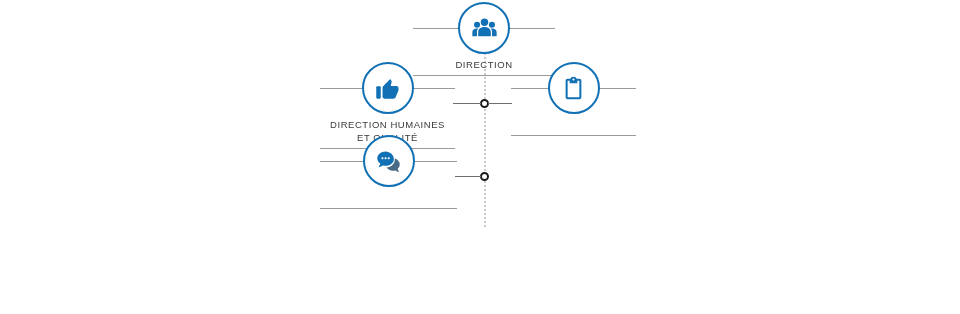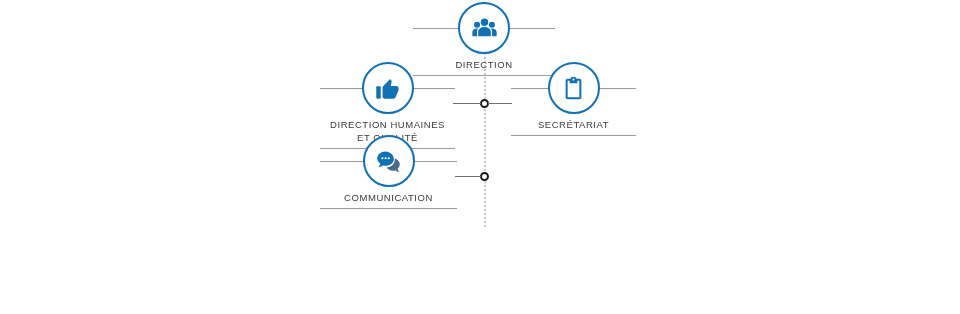--- a/index.html
+++ b/index.html
@@ -170,36 +170,34 @@
   <div class="node" style="left:511px; top:62px; width:125px; height:70px;">
     <div class="node-rule"></div>
     <div class="node-circle">
       <svg viewBox="0 0 24 24" fill="#1271B5" aria-hidden="true">
         <path d="M17.2 3.4h-2.4C14.5 2.3 13.4 1.5 12 1.5S9.5 2.3 9.2 3.4H6.8c-1 0-1.8.8-1.8 1.8v14.6c0 1 .8 1.8 1.8 1.8h10.4c1 0 1.8-.8 1.8-1.8V5.2c0-1-.8-1.8-1.8-1.8zM12 3.1c.5 0 .9.4.9.9s-.4.9-.9.9-.9-.4-.9-.9.4-.9.9-.9zm5.2 16.6H6.8V5.2h1.8v2.2h6.8V5.2h1.8v14.5z"></path>
         <rect x="8.3" y="9.6" width="7.4" height="1.5" rx="0.5" fill="#ffffff"></rect>
         <rect x="8.3" y="12.7" width="7.4" height="1.5" rx="0.5" fill="#ffffff"></rect>
         <rect x="8.3" y="15.8" width="4.8" height="1.5" rx="0.5" fill="#ffffff"></rect>
       </svg>
     </div>
-    <div class="node-label">SECRÉTARIAT</div>
     <div class="node-underline u1"></div>
   </div>
 
   <div class="node" style="left:320px; top:135px; width:137px; height:70px;">
     <div class="node-rule"></div>
     <div class="node-circle">
       <svg viewBox="0 0 24 24" fill="#1271B5" aria-hidden="true">
         <path d="M9.4 3C5.3 3 2 5.7 2 9.1c0 1.9 1 3.6 2.6 4.7-.1 1-.6 2.2-1.6 3.2 1.6-.2 3.1-.8 4.1-1.5.7.2 1.5.3 2.3.3 4.1 0 7.4-2.7 7.4-6.1S13.5 3 9.4 3z"></path>
         <circle cx="6.6" cy="9.1" r="0.95" fill="#ffffff"></circle>
         <circle cx="9.4" cy="9.1" r="0.95" fill="#ffffff"></circle>
         <circle cx="12.2" cy="9.1" r="0.95" fill="#ffffff"></circle>
         <path d="M22 14.3c0-2.3-1.9-4.3-4.5-5 .1.4.1.8.1 1.2 0 3.6-3.2 6.5-7.3 6.9 1 1.7 3.2 2.9 5.8 2.9.7 0 1.4-.1 2-.3.9.6 2.2 1.1 3.5 1.3-.8-.9-1.3-1.9-1.4-2.8 1.2-1 1.8-2.4 1.8-4.2z" fill="#4a6b86"></path>
       </svg>
     </div>
-    <div class="node-label">COMMUNICATION</div>
     <div class="node-underline u1"></div>
   </div>
 
   <div class="node" style="left:2px; top:261px; width:130px; height:52px;">
     <div class="node-rule"></div>
     <div class="node-circle">
       <svg viewBox="0 0 24 24" fill="#1271B5" aria-hidden="true">
         <path d="M12 4.2c-.9 0-1.7.2-1.7.2v4.1c0 .4-.3.7-.7.7s-.7-.3-.7-.7V5.1C6.1 6.3 4.2 9 4.2 12.2v1.4h15.6v-1.4c0-3.2-1.9-5.9-4.7-7.1v3.4c0 .4-.3.7-.7.7s-.7-.3-.7-.7V4.4s-.8-.2-1.7-.2z"></path>
         <rect x="1.8" y="14.6" width="20.4" height="2.6" rx="1.3"></rect>
       </svg>

